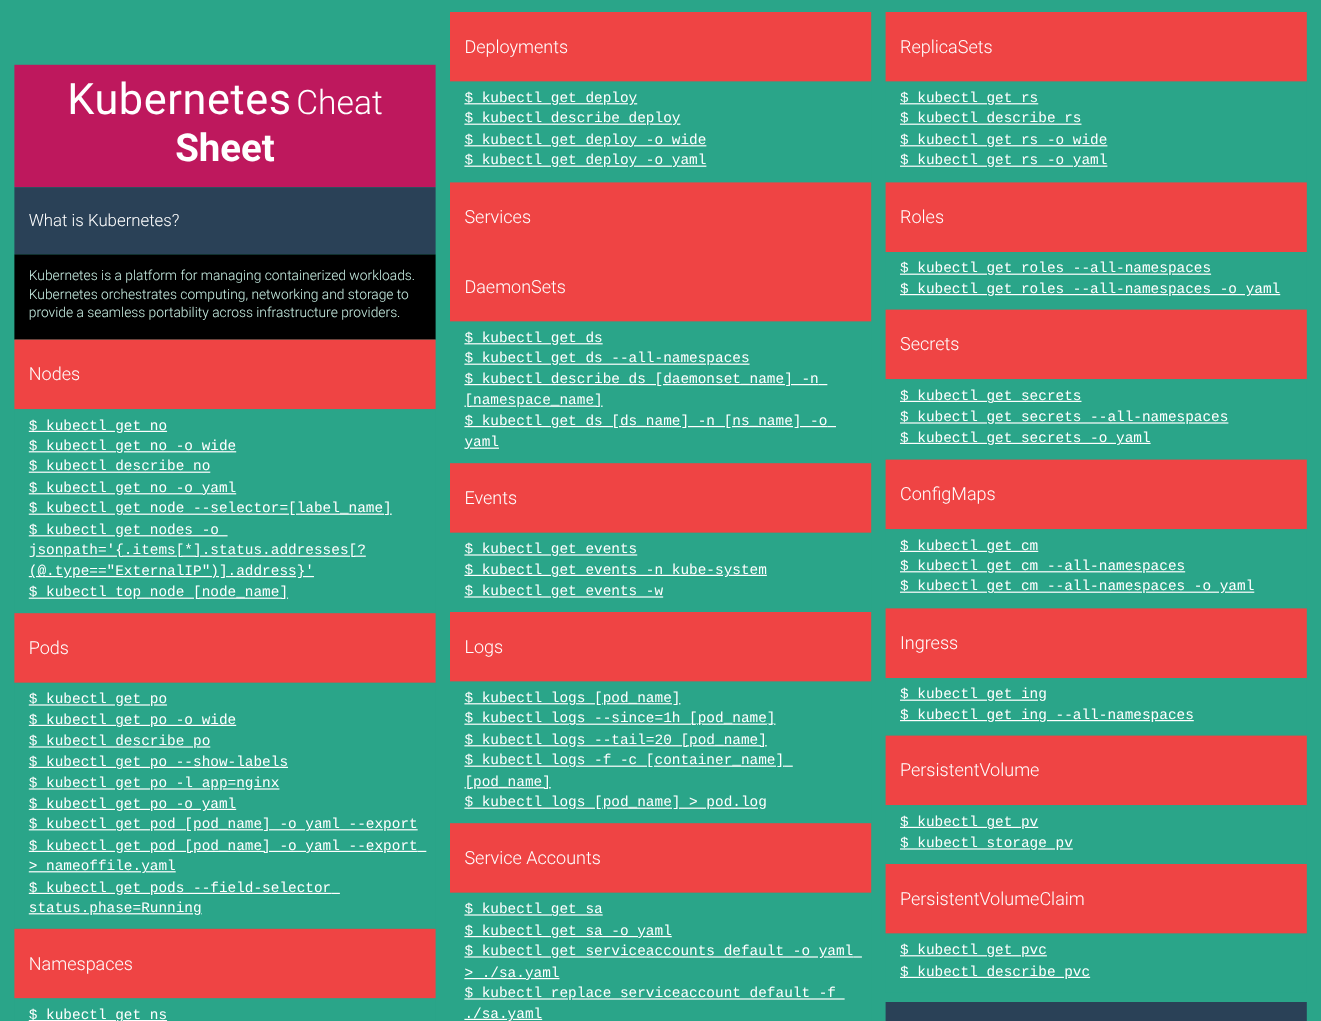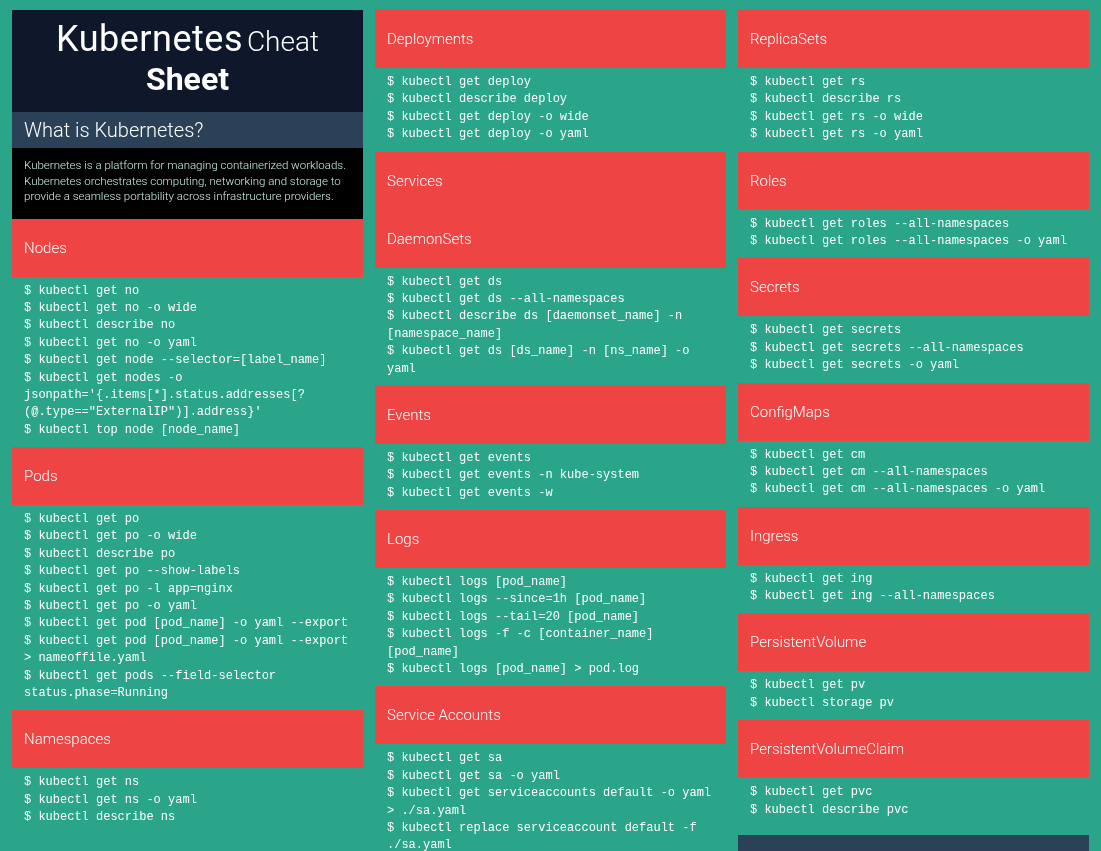--- a/index.html
+++ b/index.html
@@ -18,35 +18,36 @@
     width: 100%;
     height: 100%;
   }
   .col {
     flex: 1;
     display: flex;
     flex-direction: column;
     gap: 0;
   }
   .title-block {
-    background: #0f172a;
+    background: #be185d;
     color: #ffffff;
     text-align: center;
     padding: 8px 10px 14px 10px;
     font-weight: 300;
+    margin-top: 44px;
   }
   .title-main { font-size: 36px; font-weight: 400; letter-spacing: 0.5px; }
   .title-sub { font-size: 28px; font-weight: 300; }
   .title-line2 { font-size: 32px; font-weight: 700; }
   .h1 {
     background: #2a4157;
     color: #ffffff;
-    font-size: 20px;
-    font-weight: 300;
-    padding: 6px 12px;
+    font-size: 14px;
+    font-weight: 300;
+    padding: 20px 12px;
   }
   .h2 {
     background: #ef4444;
     color: #ffffff;
     font-size: 15px;
     font-weight: 300;
     padding: 20px 12px;
   }
   .desc {
     background: #000000;
@@ -58,20 +59,21 @@
   }
   .code {
     background: #2aa589;
     color: #ffffff;
     font-family: "Consolas", "Menlo", "Courier New", monospace;
     font-size: 12px;
     line-height: 1.45;
     padding: 6px 12px 8px 12px;
     white-space: pre-wrap;
     word-break: break-word;
+    text-decoration: underline;
   }
   .brand {
     background: #2a4157;
     color: #ffffff;
     display: flex;
     flex-direction: column;
     align-items: center;
     justify-content: center;
     padding: 22px 10px 18px 10px;
     margin-top: 8px;

